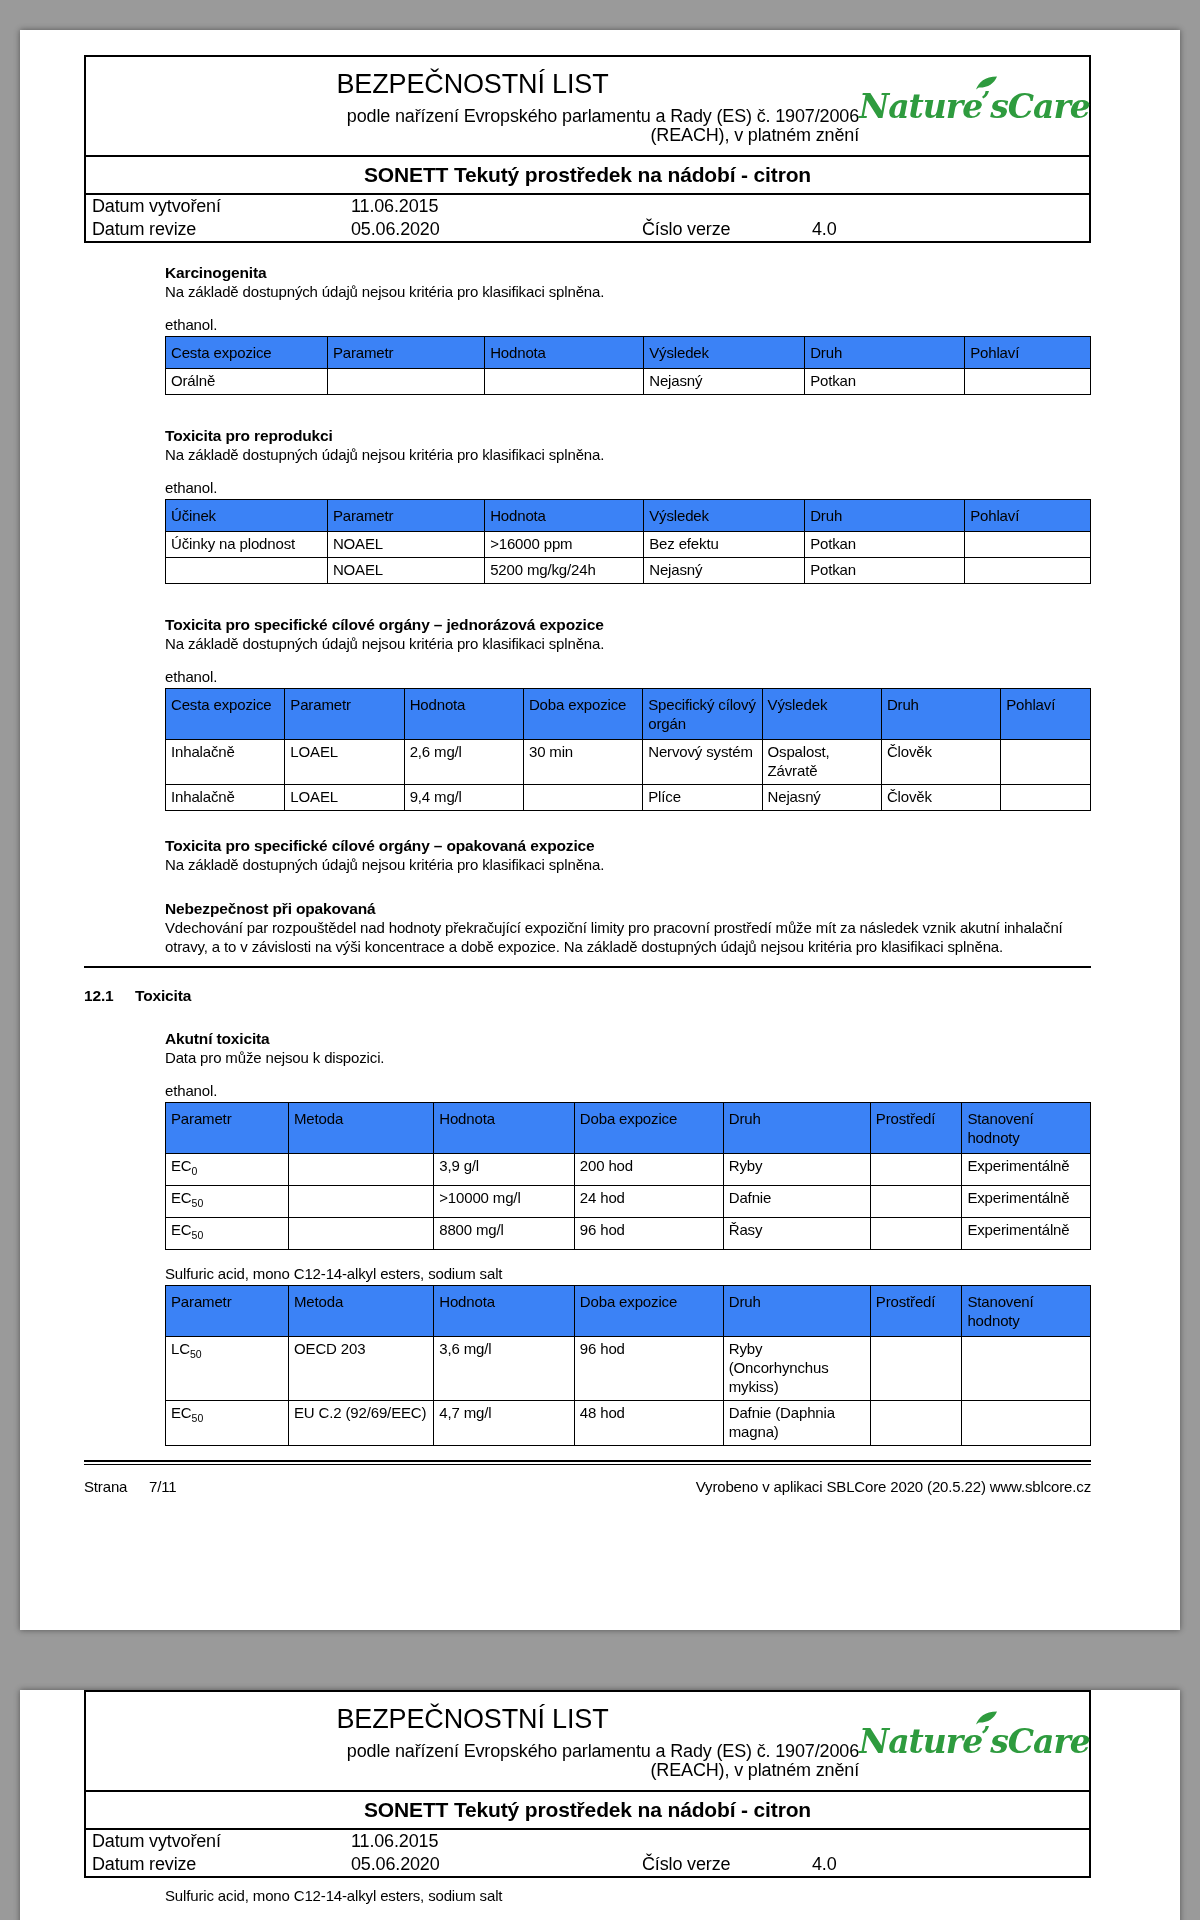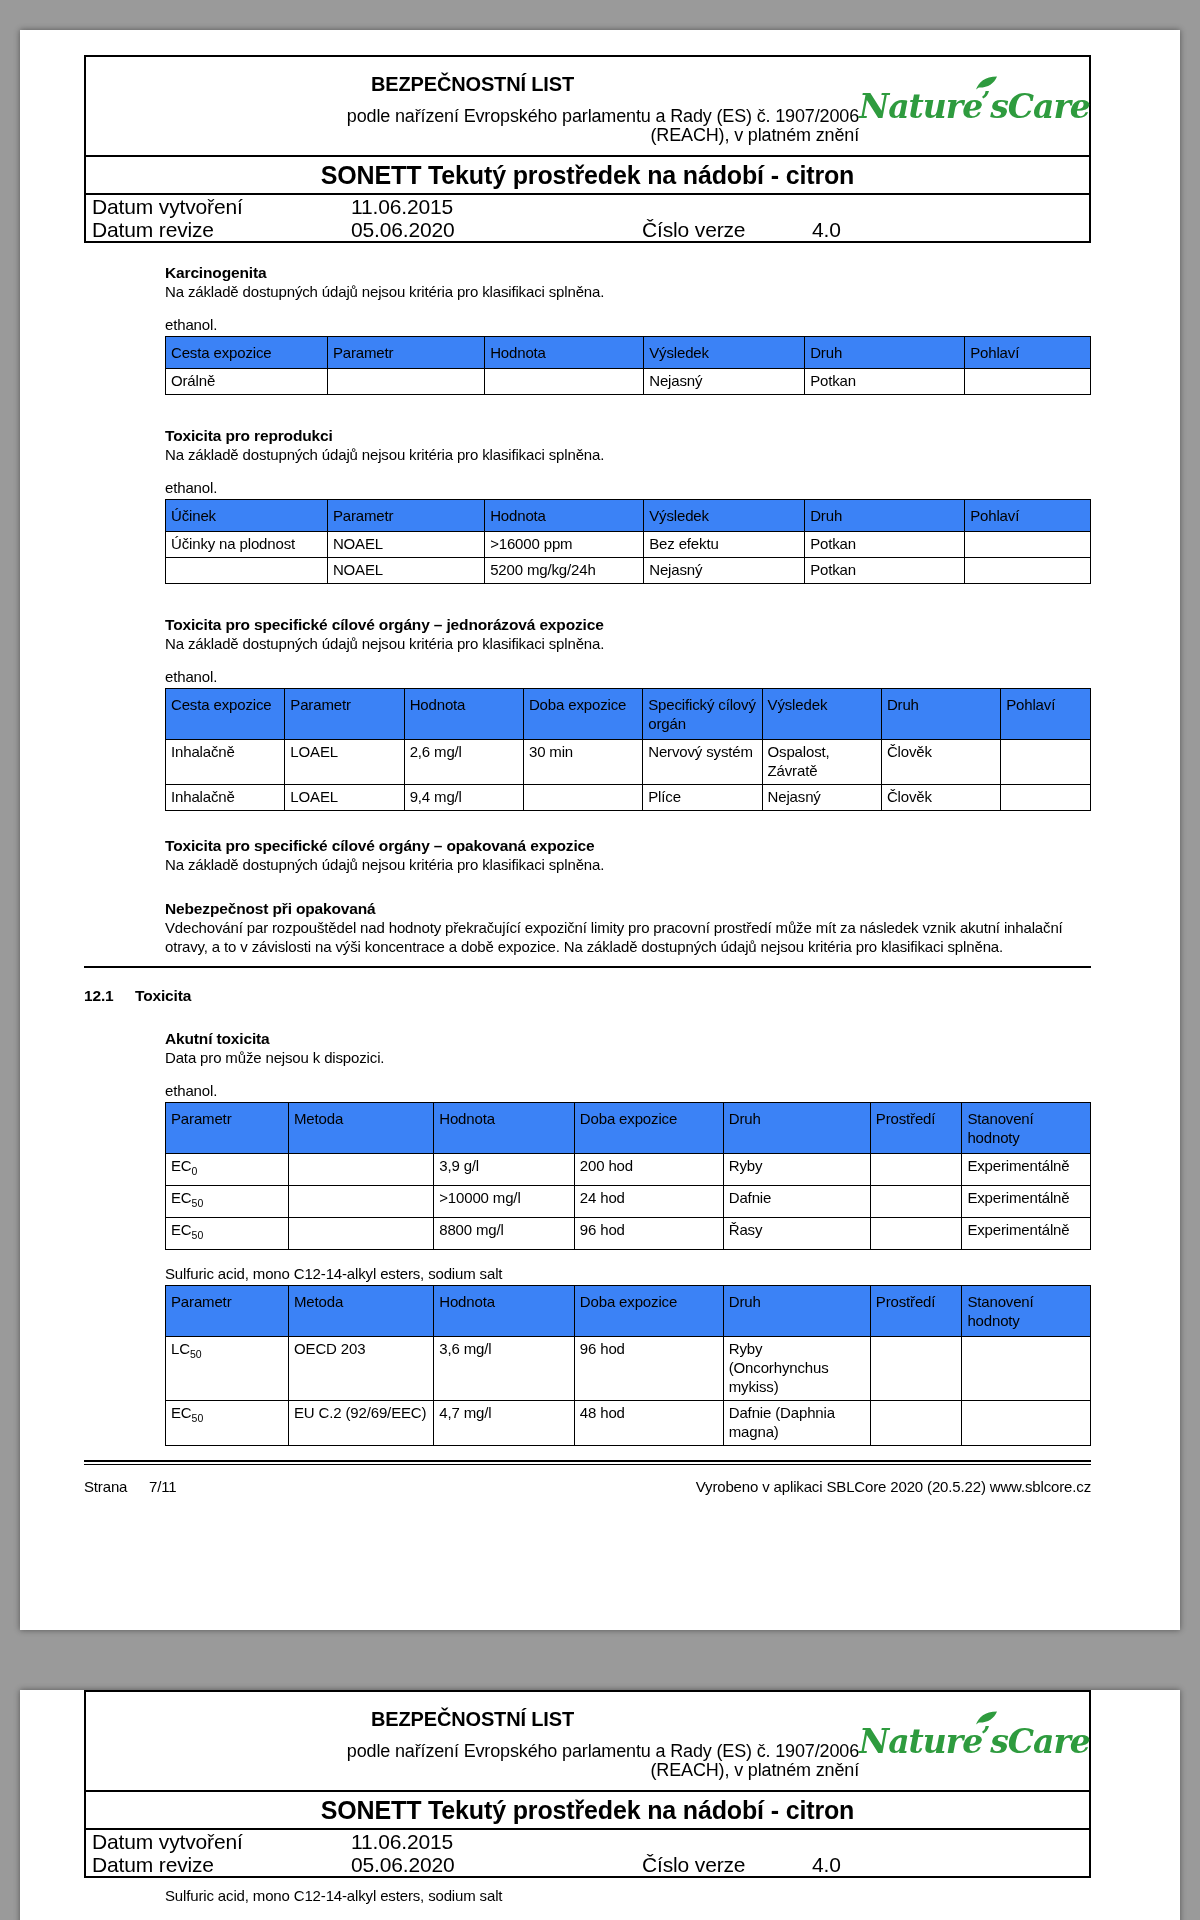--- a/index.html
+++ b/index.html
@@ -17,33 +17,33 @@
     position:relative;
   }
   .sheet.p1 { height:1600px; overflow:hidden; }
   .sheet.p2 { margin-top:22px; height:600px; }
   .inner { width:1007px; margin-left:64px; }
 
   
   .hbox { border:2px solid #000; margin-top:25px; }
   .hbox-top { display:flex; padding:10px 10px 10px 0; }
   .hbox-titles { flex:1; text-align:center; }
-  .sds-title { font-size:20px; line-height:34px; font-weight:bold; }
+  .sds-title { font-size:27px; line-height:34px; font-weight:normal; }
   .sds-sub { font-size:18px; line-height:19px; margin-top:6px;text-align:right; }
   .logo-wrap { width:220px; display:flex; align-items:center; justify-content:flex-start; }
   .logo {
     font-family:"DejaVu Serif","Liberation Serif",serif;
     font-style:italic; font-weight:bold; font-size:33px;
     color:#2e9b3e; white-space:nowrap; letter-spacing:-1px; position:relative;
   }
   .ap { position:relative; display:inline-block; width:8px; }
   .ap .q { position:relative; font-size:26px; top:-8px; left:-1px; }
   .leaf-icon { position:absolute; top:-13px; left:-6px; transform:rotate(8deg); }
-  .hbox-product { border-top:2px solid #000; text-align:center; font-weight:bold; font-size:25px; line-height:26px; padding:5px 8px; }
-  .hbox-fields { border-top:2px solid #000; font-size:21px; }
+  .hbox-product { border-top:2px solid #000; text-align:center; font-weight:bold; font-size:21px; line-height:26px; padding:5px 8px; }
+  .hbox-fields { border-top:2px solid #000; font-size:18px; }
   .frow { position:relative; height:23px; line-height:21px; padding-top:1px; }
   .frow span { position:absolute; white-space:nowrap; }
   .f-label  { left:6px; }
   .f-value  { left:265px; }
   .f-vlabel { left:556px; }
   .f-vvalue { left:726px; }
 
   
   .ind { margin-left:81px; }
   .h { font-weight:bold; font-size:15.5px; line-height:19px; }

